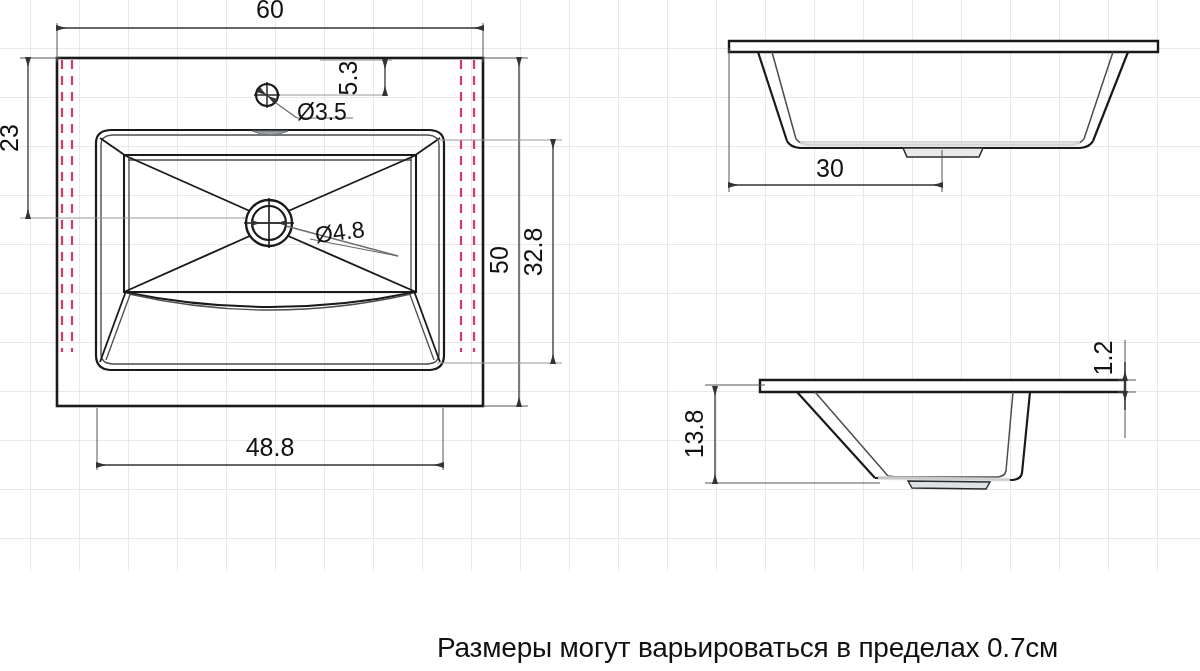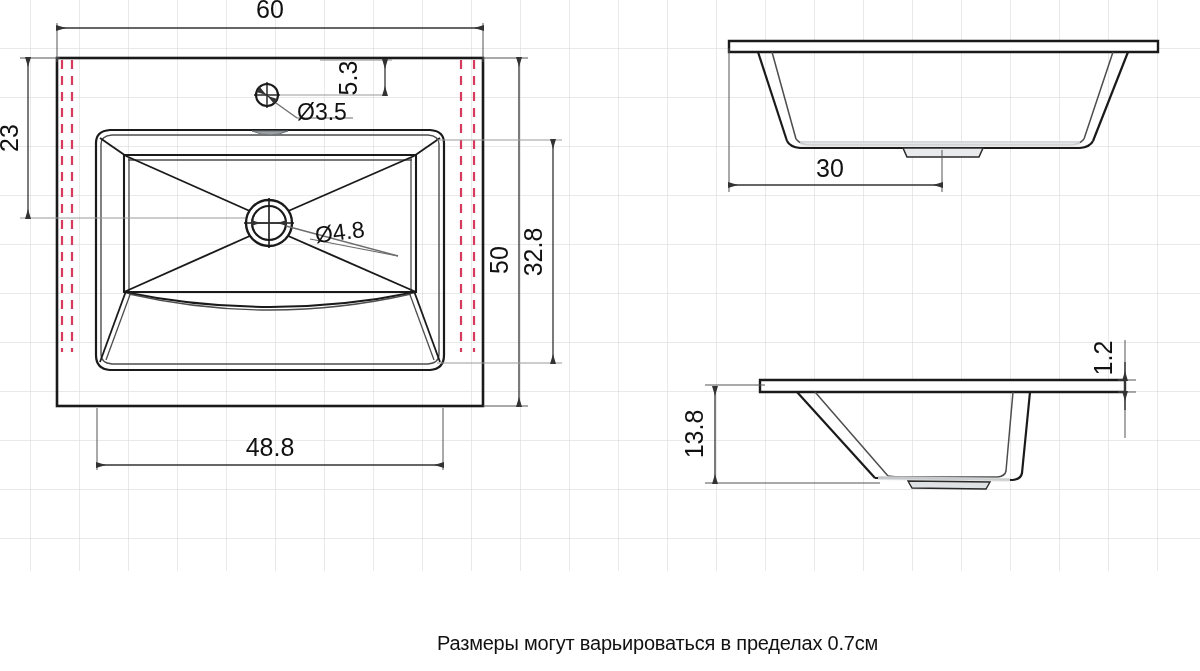--- a/index.html
+++ b/index.html
@@ -26,21 +26,21 @@
     position: absolute;
     left: 0;
     top: 0;
     width: 1200px;
     height: 671px;
   }
   .note-text {
     position: absolute;
     left: 437px;
     top: 632px;
-    font-size: 20px;
+    font-size: 28px;
     color: #111111;
     white-space: nowrap;
     letter-spacing: -0.2px;
     font-family: "Liberation Sans", sans-serif;
   }
   svg text {
     font-family: "Liberation Sans", sans-serif;
     fill: #111111;
   }
 </style>

